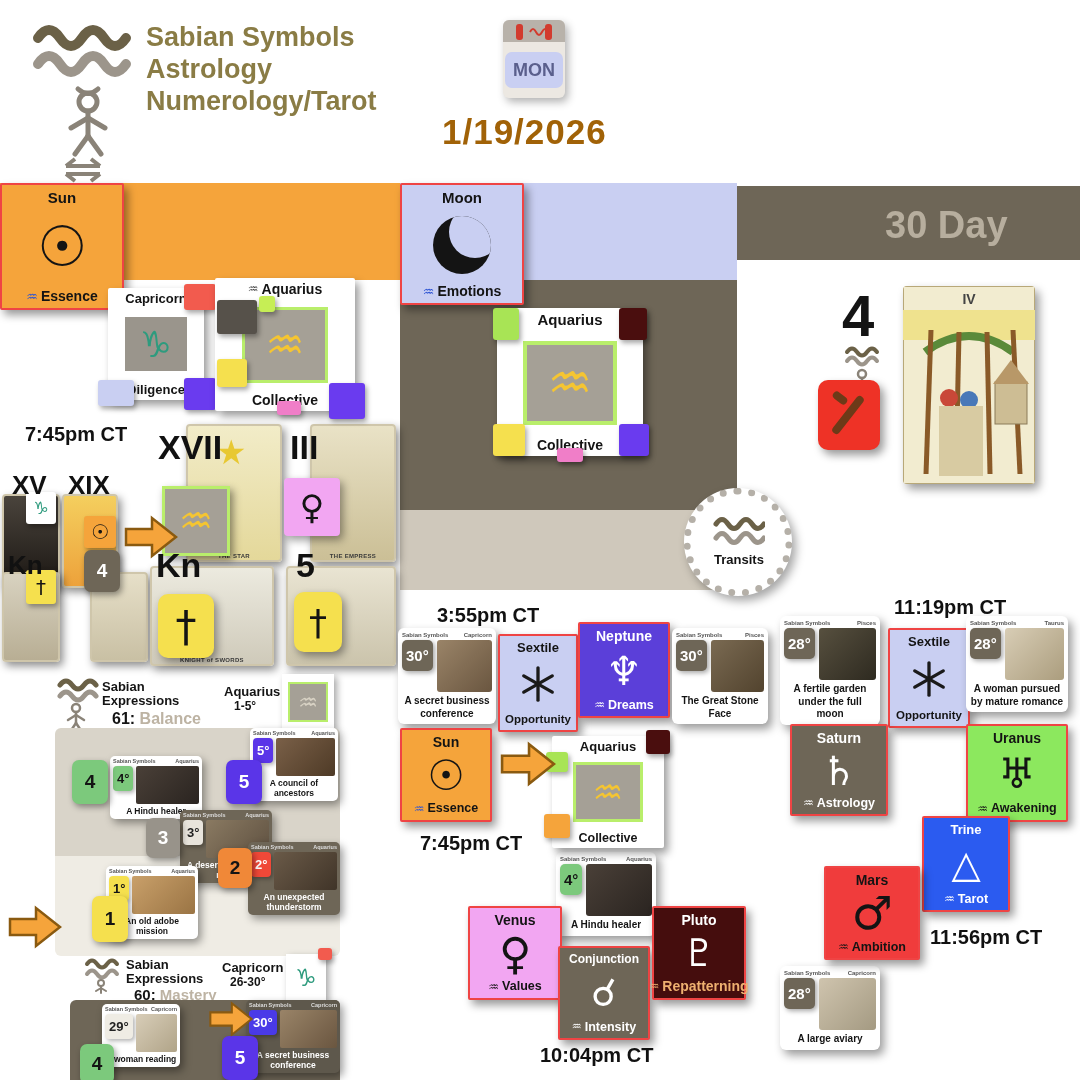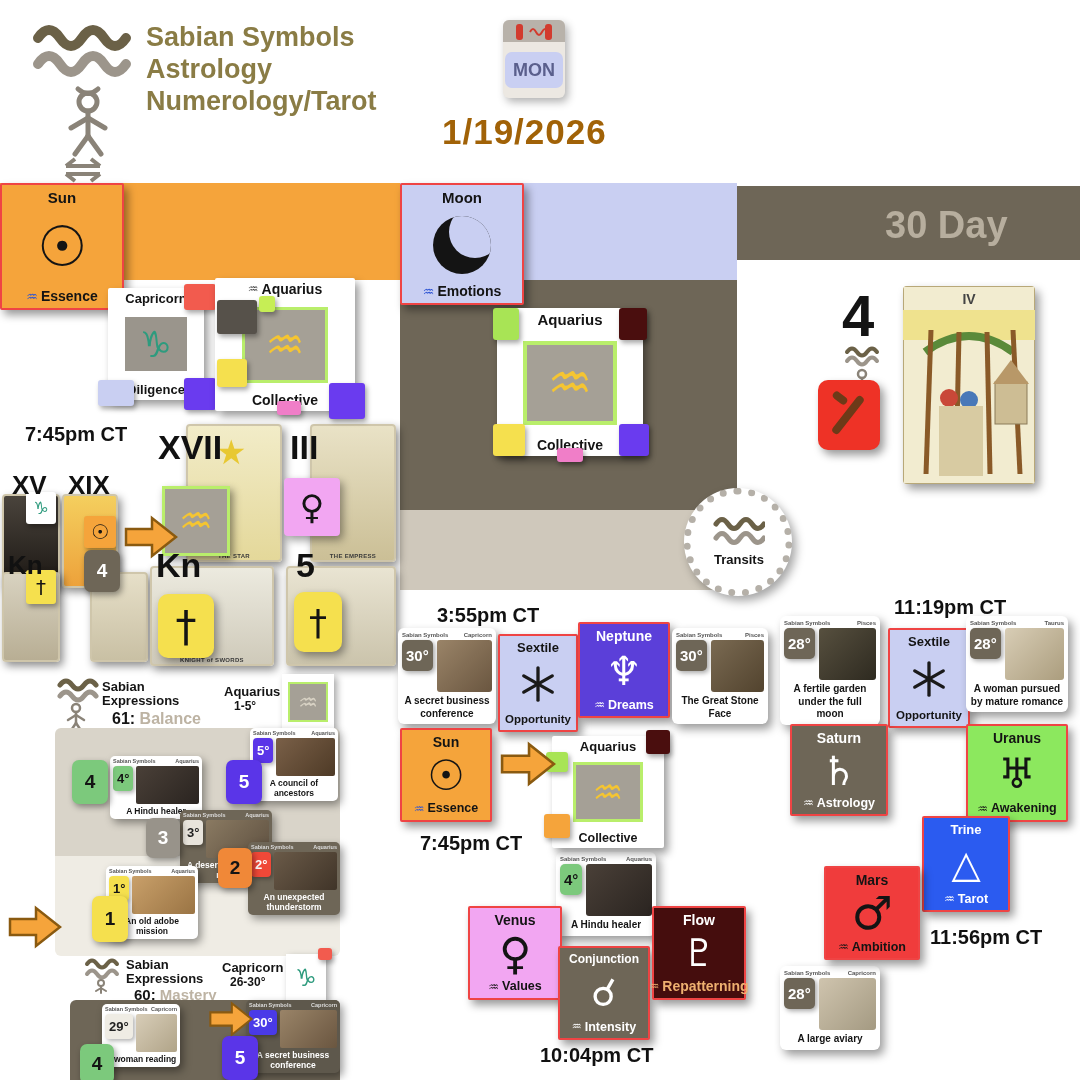--- a/index.html
+++ b/index.html
@@ -501,21 +501,21 @@
   <div class="pcard" style="left:558px;top:946px;width:92px;height:94px;background:#6E6657;color:#fff">
     <div class="pc-t" style="font-size:12px">Conjunction</div>
     <div class="pc-sym g" style="font-size:38px">☌</div>
     <div class="pc-k">
       <span class="wicon g" style="font-size:11px">♒</span>
       <span>Intensity</span>
     </div>
   </div>
 
   <div class="pcard" style="left:652px;top:906px;width:94px;height:94px;background:#450D0D;color:#fff">
-    <div class="pc-t">Flow</div>
+    <div class="pc-t">Pluto</div>
     <div class="pc-sym g" style="font-size:38px">♇</div>
     <div class="pc-k" style="color:#EEB070">
       <span class="wicon g" style="font-size:11px">♒</span>
       <span style="font-size:14px">Repatterning</span>
     </div>
   </div>
 
   <div class="time" style="left:540px;top:1044px">10:04pm CT</div>
 
   <div class="time" style="left:894px;top:596px">11:19pm CT</div>

